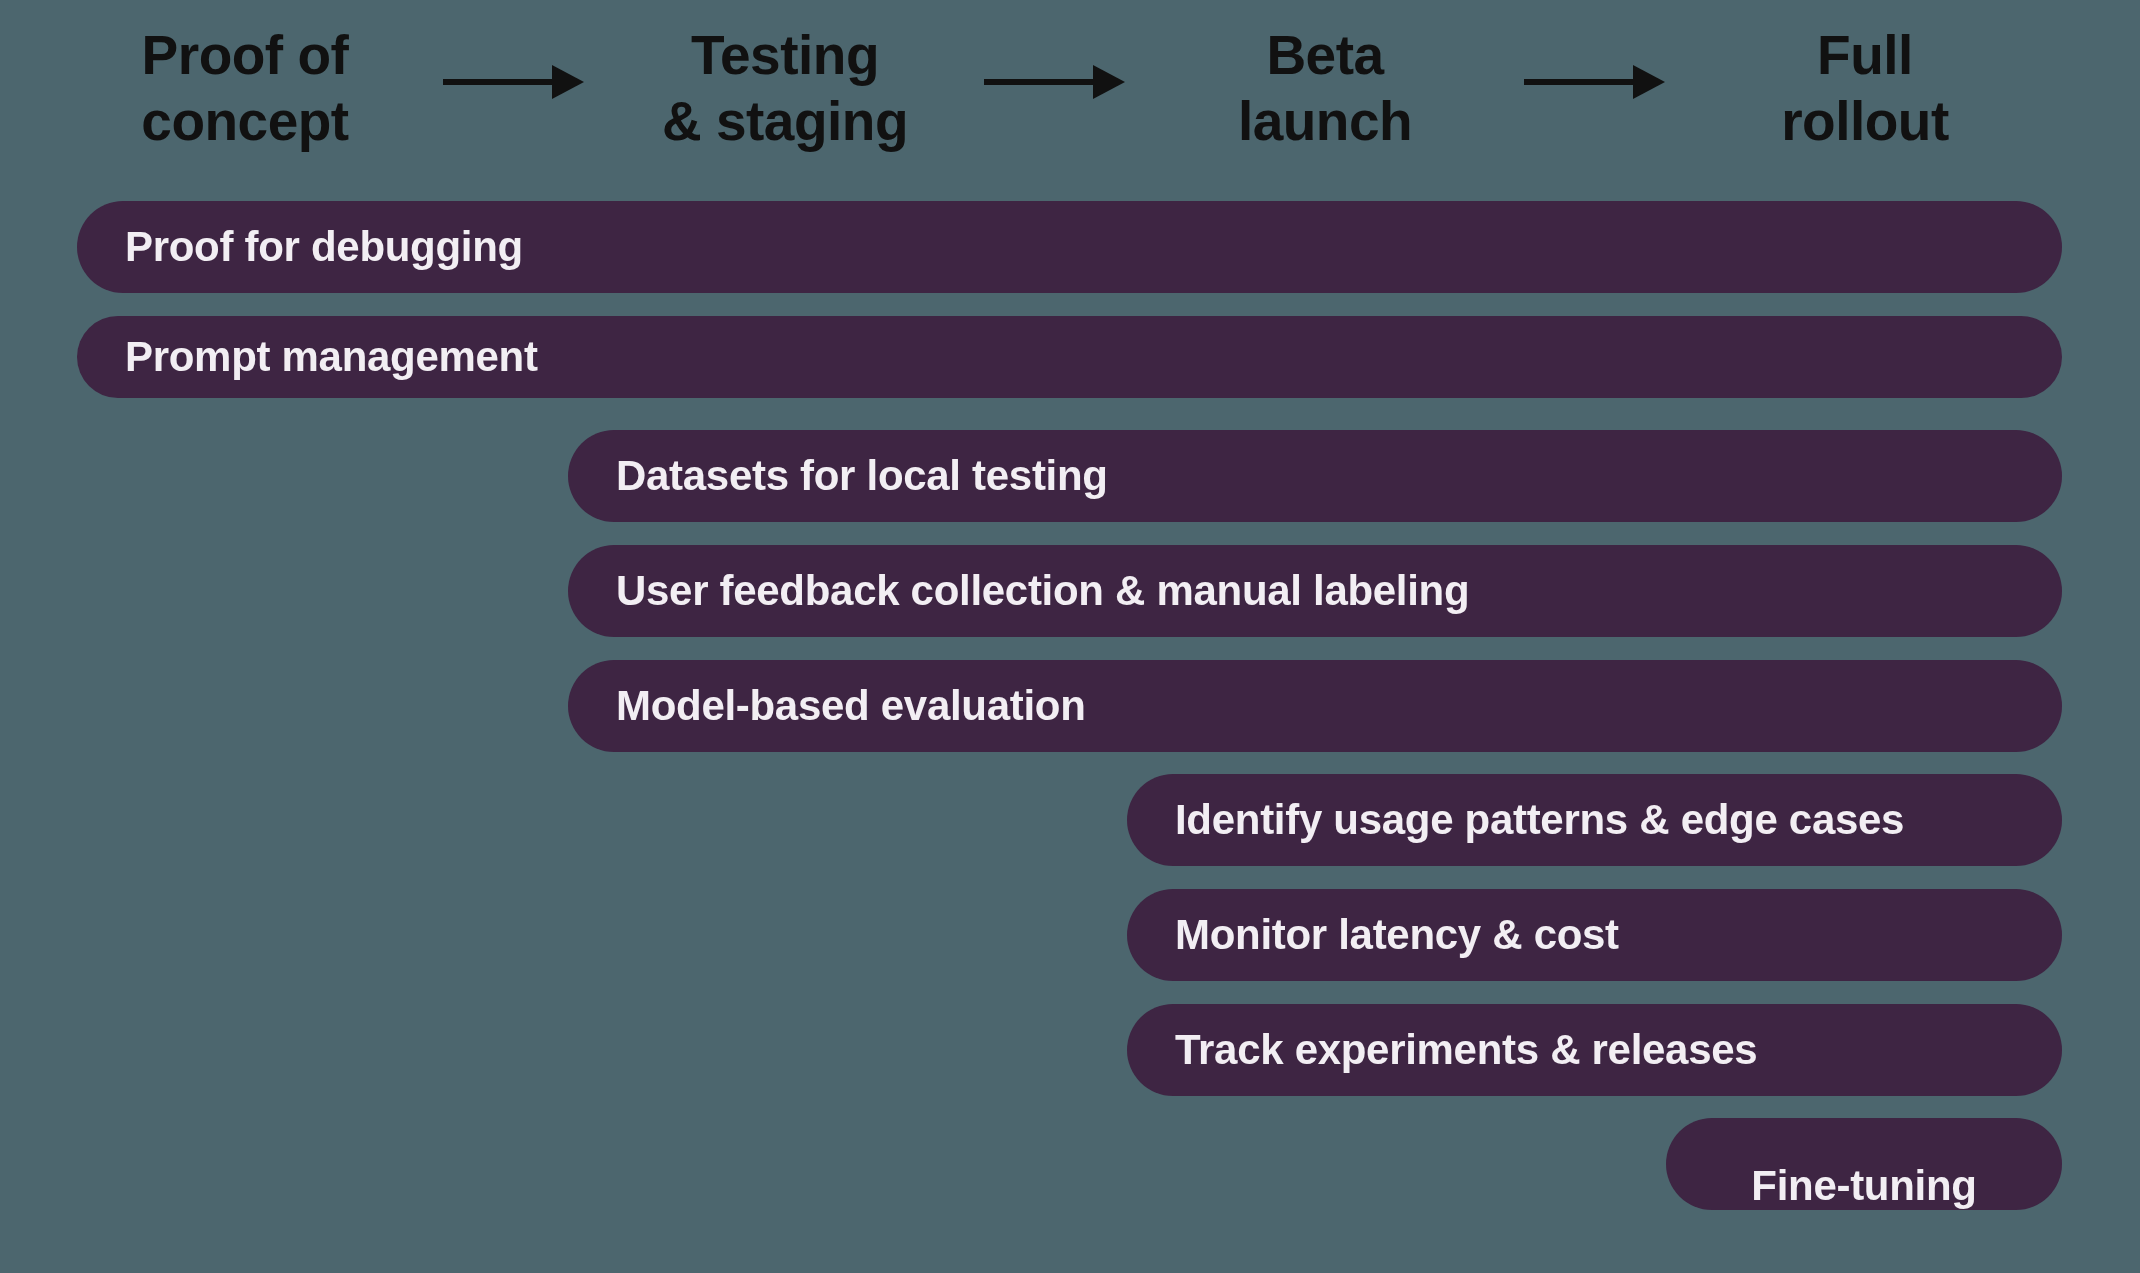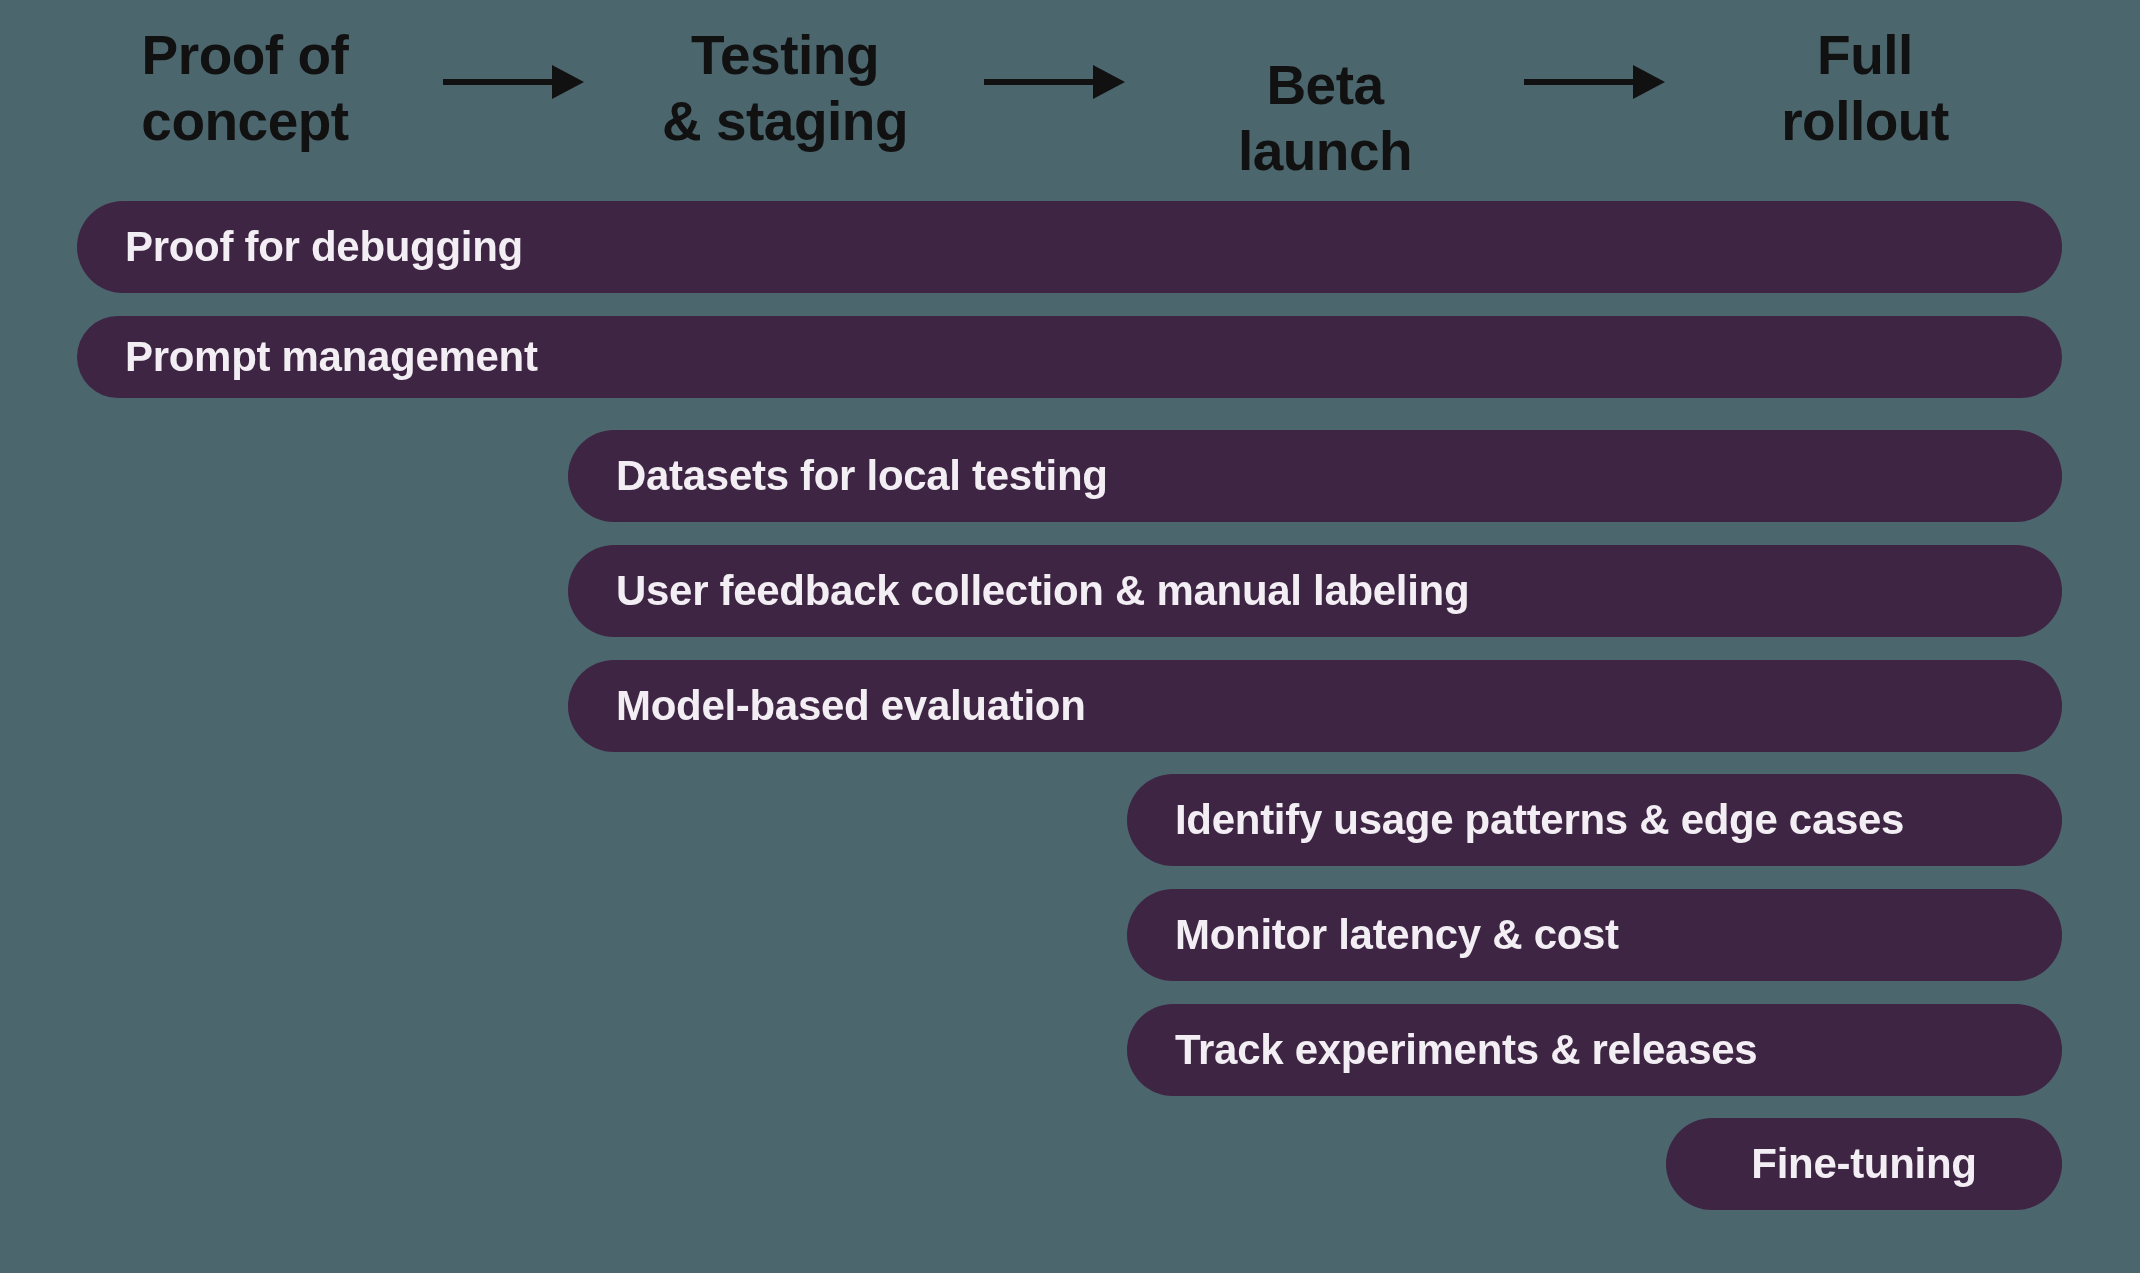--- a/index.html
+++ b/index.html
@@ -20,21 +20,21 @@
     text-align: center;
     color: var(--header-text, #111111);
     font-size: 55px;
     line-height: 66px;
     font-weight: 700;
     letter-spacing: -0.5px;
   }
   .phase span { display: block; }
   .phase-1 { left: 25px;   }  
   .phase-2 { left: 565px;  }  
-  .phase-3 { left: 1105px; margin-top: 30px; }  
+  .phase-3 { left: 1105px; }  
   .phase-4 { left: 1645px; }  
 
   
   .arrow {
     position: absolute;
     top: 65px;
     height: 34px;
     width: 141px;
     display: flex;
     align-items: center;
@@ -67,20 +67,21 @@
     padding-left: 48px;
     box-sizing: border-box;
     font-size: 42px;
     font-weight: 700;
     letter-spacing: -0.3px;
     white-space: nowrap;
   }
   .bar.center {
     justify-content: center;
     padding-left: 0;
+    align-items: flex-end;
   }
 </style>
 </head>
 <body>
 
 <div class="canvas">
 
   <div class="phase phase-1">
     <span>Proof of</span>
     <span>concept</span>

